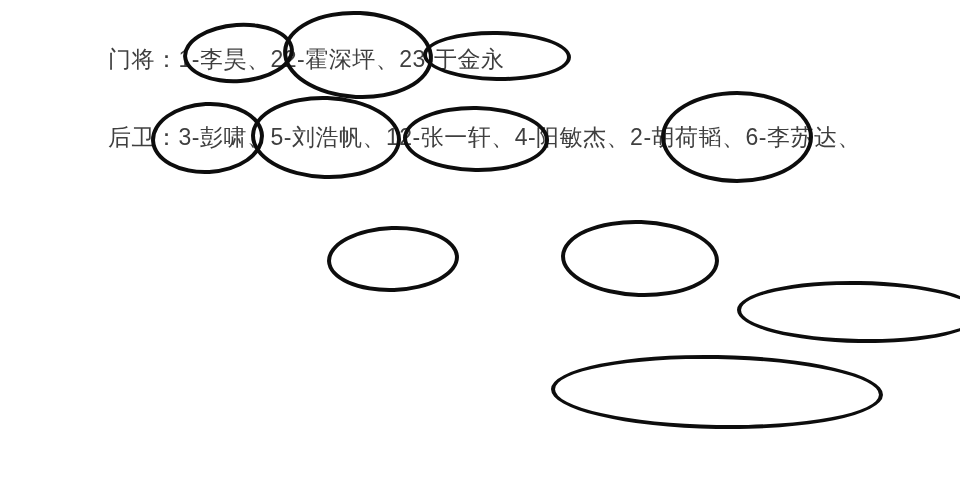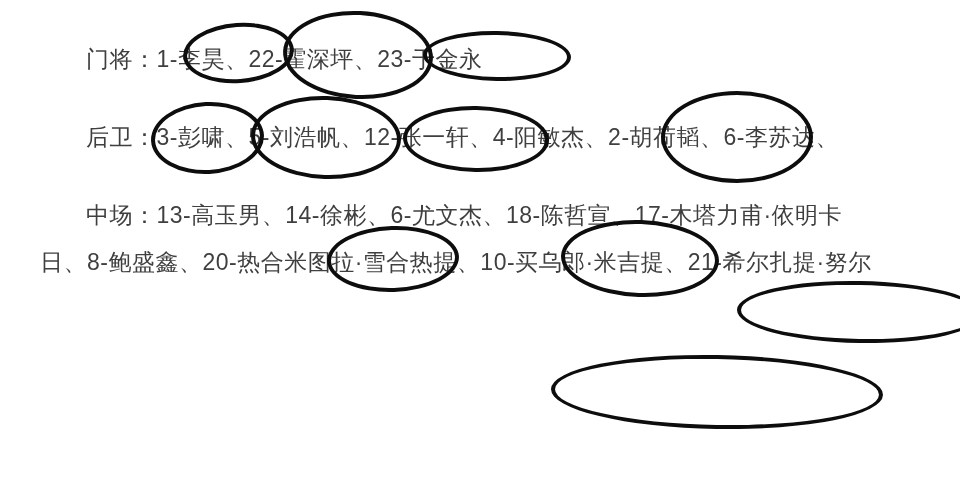--- a/index.html
+++ b/index.html
@@ -13,21 +13,21 @@
     position: relative;
     background: #ffffff;
     font-family: "Liberation Sans", "DejaVu Sans", sans-serif;
   }
   .article {
     position: absolute;
     left: 0;
     top: 0;
     width: 952px;
     height: 479px;
-    padding: 36px 0 0 40px;
+    padding: 36px 0 0 62px;
     box-sizing: border-box;
     color: #3f3f3f;
     font-size: 23px;
     line-height: 47px;
     letter-spacing: 0.5px;
   }
   .para {
     margin: 0 0 31px 0;
   }
   .line {
@@ -49,24 +49,20 @@
 <body>
 
 <div class="article">
   <div class="para">
     <div class="line indent">门将：1-李昊、22-霍深坪、23-于金永</div>
   </div>
   <div class="para">
     <div class="line indent">后卫：3-彭啸、5-刘浩帆、12-张一轩、4-阳敏杰、2-胡荷韬、6-李苏达、</div>
   </div>
   <div class="para">
-    <div class="line indent">中场：13-高玉男、14-徐彬、6-尤文杰、18-陈哲宣、17-木塔力甫·依明卡</div>
-    <div class="line">日、8-鲍盛鑫、20-热合米图拉·雪合热提、10-买乌郎·米吉提、21-希尔扎提·努尔</div>
-  </div>
-  <div class="para">
   </div>
 </div>
 
 <div class="ellipse" style="left:183px; top:23px; width:111px; height:60px; transform:rotate(-4deg);" title="1-李昊"></div>
 <div class="ellipse" style="left:283px; top:11px; width:150px; height:88px; transform:rotate(3deg);" title="22-霍深坪"></div>
 <div class="ellipse" style="left:423px; top:31px; width:148px; height:50px; transform:rotate(1deg);" title="23-于金永"></div>
 <div class="ellipse" style="left:151px; top:102px; width:113px; height:72px; transform:rotate(-3deg);" title="3-彭啸"></div>
 <div class="ellipse" style="left:251px; top:96px; width:150px; height:83px; transform:rotate(2deg);" title="5-刘浩帆"></div>
 <div class="ellipse" style="left:403px; top:106px; width:146px; height:66px; transform:rotate(1deg);" title="12-张一轩"></div>
 <div class="ellipse" style="left:661px; top:91px; width:152px; height:92px;" title="2-胡荷韬"></div>

